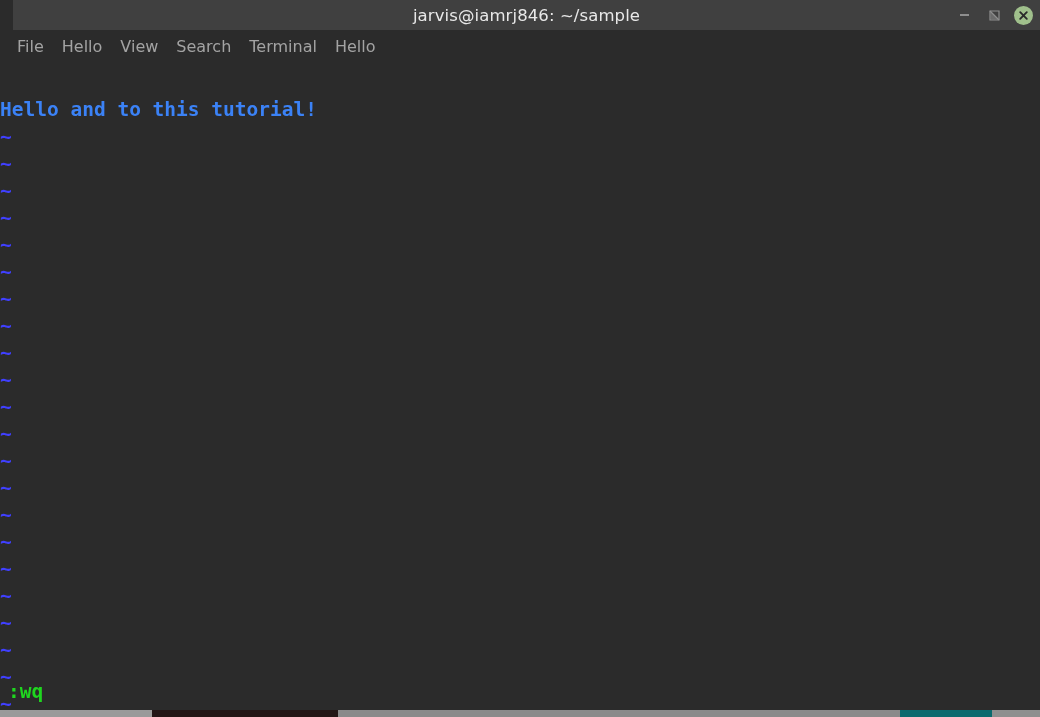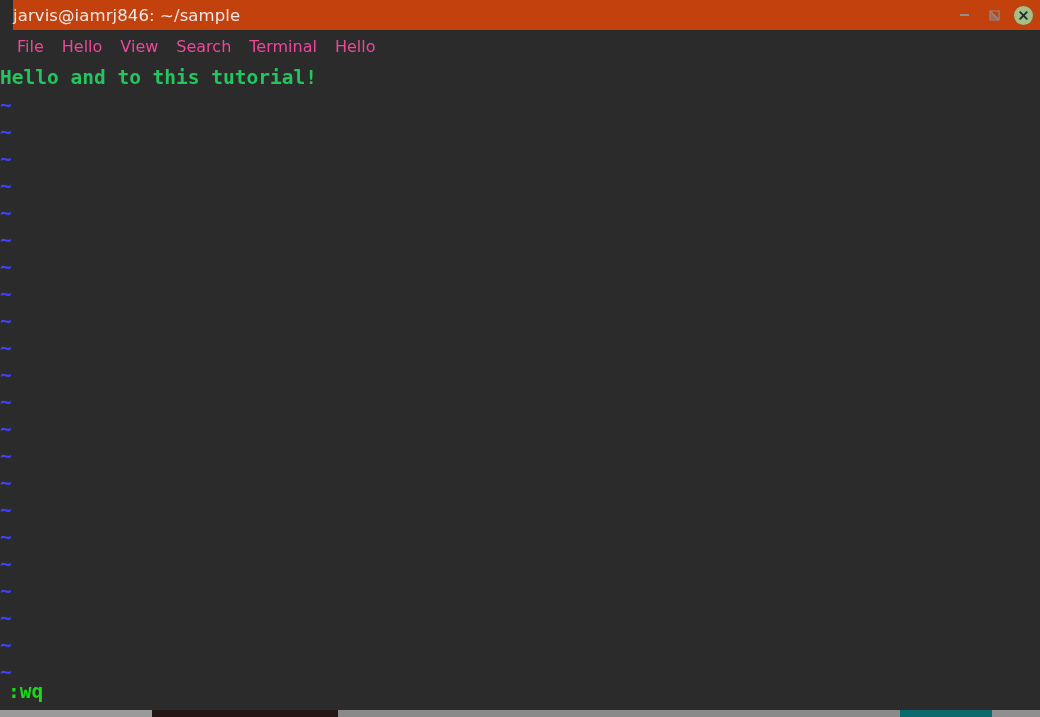--- a/index.html
+++ b/index.html
@@ -21,24 +21,24 @@
     background: #2b2b2b;
     display: flex;
     flex-direction: column;
   }
 
   
   .titlebar {
     position: relative;
     height: 30px;
     flex: 0 0 30px;
-    background: #c2410c;
-    display: flex;
-    align-items: center;
-    justify-content: flex-start;
+    background: #404040;
+    display: flex;
+    align-items: center;
+    justify-content: center;
     margin-left: 13px;
   }
   .title-text {
     color: #e8e8e8;
     font-family: "DejaVu Sans", sans-serif;
     font-size: 16.5px;
     letter-spacing: 0.1px;
     white-space: nowrap;
   }
   .win-controls {
@@ -81,21 +81,21 @@
   .menubar {
     height: 32px;
     flex: 0 0 32px;
     background: #2b2b2b;
     display: flex;
     align-items: center;
     padding-left: 8px;
     gap: 0px;
   }
   .menu-item {
-    color: #ec4899;
+    color: #a3a3a3;
     font-family: "DejaVu Sans", sans-serif;
     font-size: 16px;
     padding: 2px 9px;
     white-space: nowrap;
     cursor: default;
   }
 
   
   .terminal {
     position: relative;
@@ -113,21 +113,21 @@
   }
   .term-line {
     height: 27px;
     line-height: 27px;
     white-space: pre;
     padding-left: 0px;
     font-family: "DejaVu Sans Mono", monospace;
     font-size: 19.5px;
     letter-spacing: 0px;
   }
-  .term-line.text { color: #22c55e; font-weight: bold; }
+  .term-line.text { color: #3b82f6; font-weight: bold; margin-top: 32px; }
   .term-line.tilde { color: #4040ff; font-weight: bold; }
 
   .status-line {
     position: absolute;
     left: 8px;
     right: 0;
     bottom: 12px;
     height: 27px;
     line-height: 27px;
     white-space: pre;

